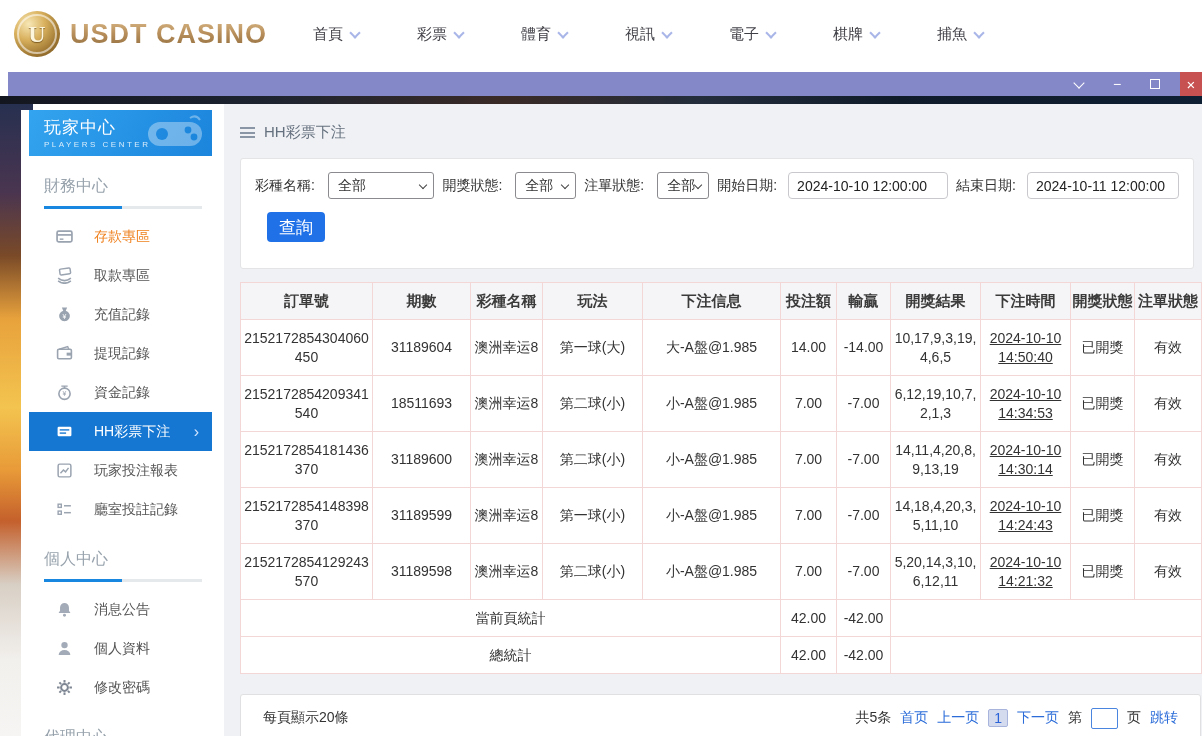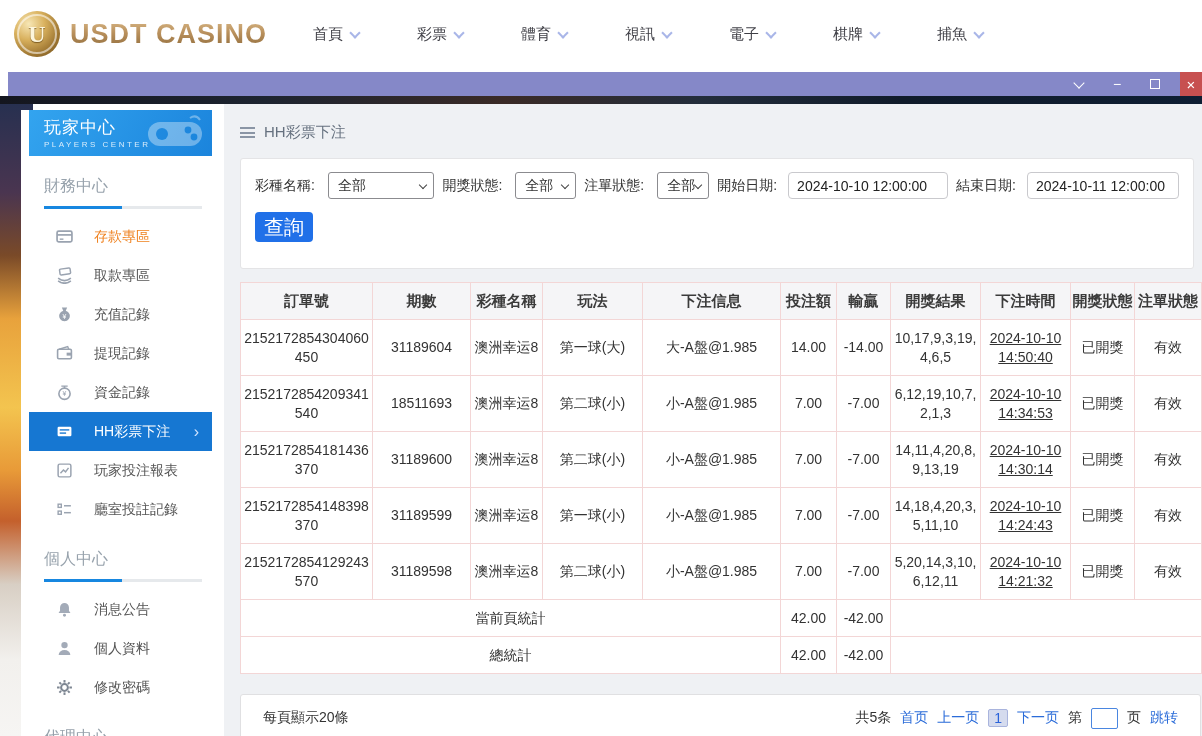--- a/index.html
+++ b/index.html
@@ -84,22 +84,22 @@
   .f-label + .selectbox, .selectbox + .f-label, .dateinput + .f-label { margin-left:8px; }
   .selectbox { position:relative; height:27px; border:1px solid #8b8b8f; border-radius:3px;
     background:#fff; display:flex; align-items:center; padding:0 22px 0 9px; cursor:pointer; }
   .selectbox .sel-chev { position:absolute; right:7px; top:9px; width:6px; height:6px;
     border-right:1.6px solid #444; border-bottom:1.6px solid #444; transform:rotate(45deg); }
   .sb-wide { width:130px; } .sb-med { width:66px; } .sb-small { width:52px; }
   .dateinput { height:27px; border:1px solid #c9c9cd; border-radius:4px; font-size:14px; color:#222;
     padding:0 8px; margin-left:6px; font-family:"Liberation Sans","DejaVu Sans",sans-serif; }
   .di-start { width:160px; } .di-end { width:152px; }
   .search-btn { margin-top:13px; width:58px; height:30px; background:#2070e8; border:none;
-    border-radius:4px; color:#fff; font-size:20px; cursor:pointer;
-    font-family:"Liberation Sans","DejaVu Sans",sans-serif; }
+    border-radius:4px; color:#fff; font-size:17px; cursor:pointer;
+    font-family:"Liberation Sans","DejaVu Sans",sans-serif;margin-left:12px; }
 
   
   table.bets { margin-top:13px; width:961px; border-collapse:collapse; background:#fff;
     table-layout:fixed; font-size:14px; color:#333; }
   table.bets th, table.bets td { border:1px solid #f3d6d6; text-align:center; vertical-align:middle;
     padding:2px 3px; line-height:1.35; }
   table.bets th { background:#f5f5f7; font-size:15px; font-weight:bold; color:#3b3b3b; height:37px;
     padding:2px 1px; }
   tr.datarow td { height:56px; word-break:break-all; }
   tr.datarow td.col-time { word-break:normal; font-size:14px;text-decoration:underline; }

